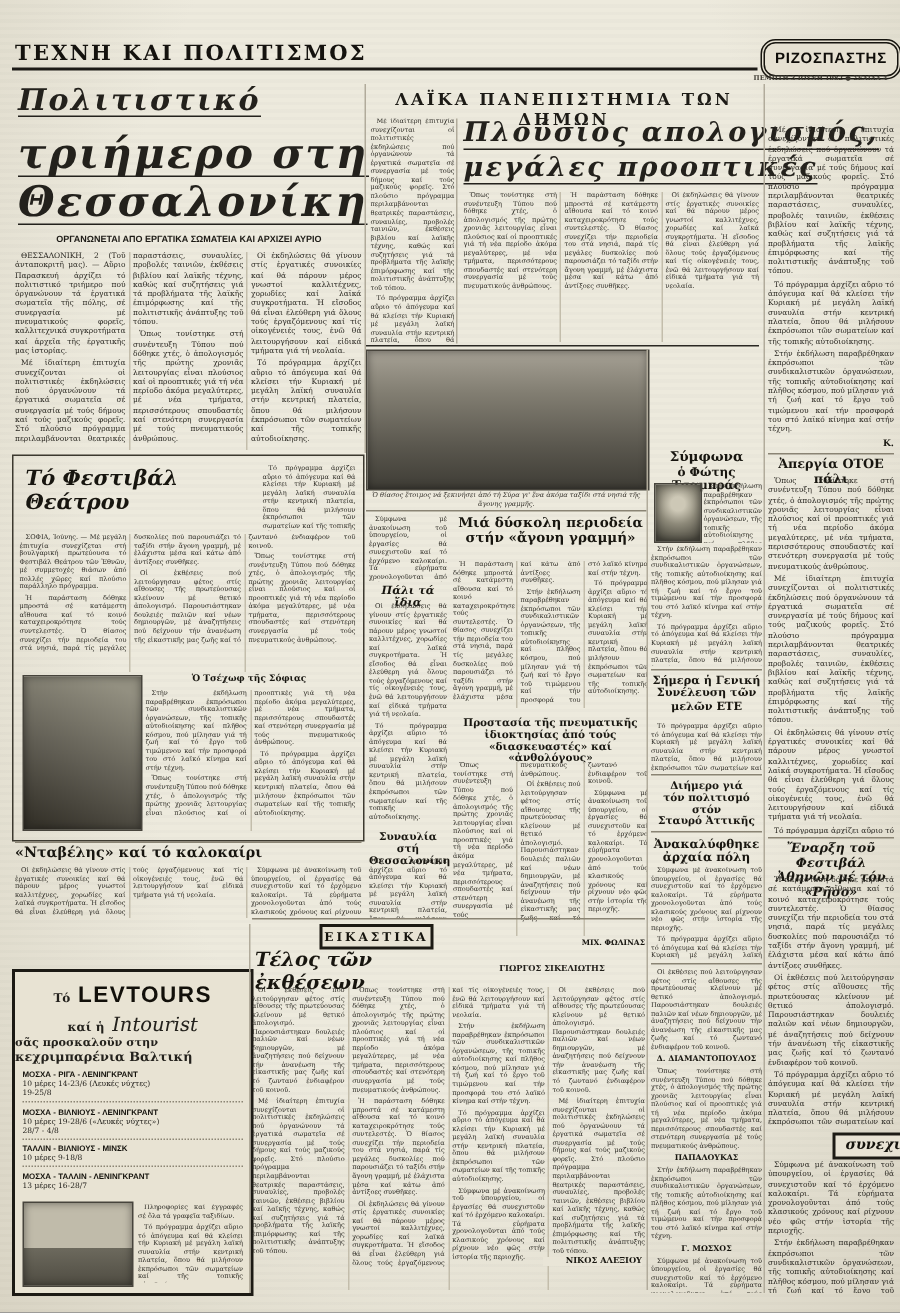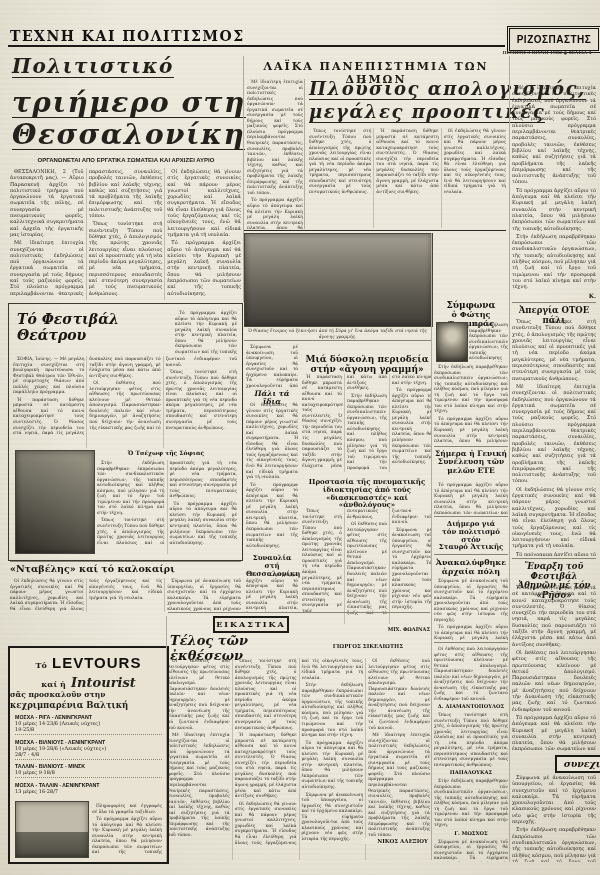--- a/index.html
+++ b/index.html
@@ -31,34 +31,34 @@
   .photo-stage{background:linear-gradient(205deg,#939081 10%,#615e54 55%,#343129 95%);}
   .photo-portrait{background:radial-gradient(circle at 50% 34%, #cdc8b6 16%, #8e8a7a 46%, #4c4a40 88%);}
   .photo-ship{background:linear-gradient(180deg,#c0bbaa 0 54%,#6c695d 55%,#4f4c42 100%);}
   .caption{font-size:4.4px;font-style:italic;text-align:center;line-height:1.25;color:#33302a;}
   .endsign{font-weight:700;text-align:right;color:#17150f;}
   .artist-name{font-weight:700;text-align:center;font-size:5.2px;margin:2px 0;color:#17150f;}
   .label-box{border:2px solid #1c1a14;text-align:center;font-weight:700;background:#e8e3d4;color:#14120c;margin-left:43px;}
   .ad-box{border:2px solid #1c1a14;background:#e8e3d3;}
   .ad-small{font-size:8px;font-weight:700;}
   .ad-brand1{font-family:"Liberation Sans",sans-serif;font-weight:700;font-size:15px;letter-spacing:1px;color:#12100a;}
-  .ad-brand2{font-style:italic;font-weight:700;font-size:13px;}
+  .ad-brand2{font-style:italic;font-weight:400;font-size:13px;}
   .ad-tag{font-weight:700;text-align:left;}
   .route{margin:0 0 3.5px 0;border-bottom:1px dotted #8b8575;padding-bottom:2px;}
   .route-name{font-family:"Liberation Sans",sans-serif;font-weight:700;font-size:5.3px;color:#14120c;}
   .route-detail{font-size:5px;line-height:1.2;}
 </style>
 </head>
 <body>
 
 <div class="page">
 
   <div class="abs sec-title" style="left:10px;top:28px;">ΤΕΧΝΗ ΚΑΙ ΠΟΛΙΤΙΣΜΟΣ</div>
   <div class="abs hrule thick" style="left:8px;top:45px;width:497px;"></div>
-  <div class="abs masthead-box" style="left:507px;top:26px;width:88px;height:21px;">
+  <div class="abs masthead-box" style="left:507px;top:26px;width:88px;height:21px;border-radius:10px;">
     <span>ΡΙΖΟΣΠΑΣΤΗΣ</span>
   </div>
   <div class="abs dateline" style="left:499px;top:50px;width:96px;">ΠΕΜΠΤΗ 3 ΙΟΥΝΗ 1982 ● ΣΕΛΙΔΑ 4</div>
 
   <div class="abs" style="left:12px;top:54px;font-size:20px;"><span class="script-line">Πολιτιστικό</span></div>
   <div class="abs" style="left:12px;top:86px;font-size:28px;"><span class="script-line">τριήμερο στη</span></div>
   <div class="abs" style="left:12px;top:118px;font-size:28px;"><span class="script-line">Θεσσαλονίκη</span></div>
   <div class="abs kicker" style="left:10px;top:157px;width:232px;font-size:6px;">ΟΡΓΑΝΩΝΕΤΑΙ ΑΠΟ ΕΡΓΑΤΙΚΑ ΣΩΜΑΤΕΙΑ ΚΑΙ ΑΡΧΙΖΕΙ ΑΥΡΙΟ</div>
   <div class="abs body cols3" style="left:10px;top:168px;width:231px;height:132px;">
     <p>ΘΕΣΣΑΛΟΝΙΚΗ, 2 (Τοῦ ἀνταποκριτῆ μας). — Αὔριο Παρασκευή ἀρχίζει τό πολιτιστικό τριήμερο πού ὀργανώνουν τά ἐργατικά σωματεῖα τῆς πόλης, σέ συνεργασία μέ πνευματικούς φορεῖς, καλλιτεχνικά συγκροτήματα καί ἀρχεῖα τῆς ἐργατικῆς μας ἱστορίας.</p>
@@ -88,21 +88,21 @@
     <p>Τό πρόγραμμα ἀρχίζει αὔριο τό ἀπόγευμα καί θά κλείσει τήν Κυριακή μέ μεγάλη λαϊκή συναυλία στήν κεντρική πλατεία, ὅπου θά μιλήσουν ἐκπρόσωποι τῶν σωματείων καί τῆς τοπικῆς αὐτοδιοίκησης.</p>
     <p>Στήν ἐκδήλωση παραβρέθηκαν ἐκπρόσωποι τῶν συνδικαλιστικῶν ὀργανώσεων, τῆς τοπικῆς αὐτοδιοίκησης καί πλῆθος κόσμου, πού μίλησαν γιά τή ζωή καί τό ἔργο τοῦ τιμώμενου καί τήν προσφορά του στό λαϊκό κίνημα καί στήν τέχνη.</p>
   </div>
   <div class="abs endsign" style="left:512px;top:292px;width:84px;font-size:6px;">Κ.</div>
   <div class="abs hrule" style="left:244px;top:230px;width:262px;"></div>
 
   <div class="abs photo photo-crowd" style="left:244px;top:233px;width:187px;height:92px;"></div>
   <div class="abs caption" style="left:246px;top:328px;width:183px;">Ὁ θίασος ἕτοιμος νά ξεκινήσει ἀπό τή Σύρα γι' ἕνα ἀκόμα ταξίδι στά νησιά τῆς ἄγονης γραμμῆς.</div>
   <div class="abs hrule" style="left:244px;top:340px;width:187px;background:#8a8474;"></div>
 
-  <div class="abs hl" style="left:302px;top:354px;width:130px;font-size:9px;">
+  <div class="abs hl" style="left:302px;top:344px;width:130px;font-size:9px;">
     <div>Μιά δύσκολη περιοδεία</div>
     <div>στήν «ἄγονη γραμμή»</div>
   </div>
   <div class="abs body small cols3" style="left:302px;top:374px;width:130px;height:98px;">
     <p>Ἡ παράσταση δόθηκε μπροστά σέ κατάμεστη αἴθουσα καί τό κοινό καταχειροκρότησε τούς συντελεστές. Ὁ θίασος συνεχίζει τήν περιοδεία του στά νησιά, παρά τίς μεγάλες δυσκολίες πού παρουσιάζει τό ταξίδι στήν ἄγονη γραμμή, μέ ἐλάχιστα μέσα καί κάτω ἀπό ἀντίξοες συνθῆκες.</p>
     <p>Στήν ἐκδήλωση παραβρέθηκαν ἐκπρόσωποι τῶν συνδικαλιστικῶν ὀργανώσεων, τῆς τοπικῆς αὐτοδιοίκησης καί πλῆθος κόσμου, πού μίλησαν γιά τή ζωή καί τό ἔργο τοῦ τιμώμενου καί τήν προσφορά του στό λαϊκό κίνημα καί στήν τέχνη.</p>
     <p>Τό πρόγραμμα ἀρχίζει αὔριο τό ἀπόγευμα καί θά κλείσει τήν Κυριακή μέ μεγάλη λαϊκή συναυλία στήν κεντρική πλατεία, ὅπου θά μιλήσουν ἐκπρόσωποι τῶν σωματείων καί τῆς τοπικῆς αὐτοδιοίκησης.</p>
   </div>
 
   <div class="abs body small" style="left:246px;top:344px;width:52px;height:44px;">

